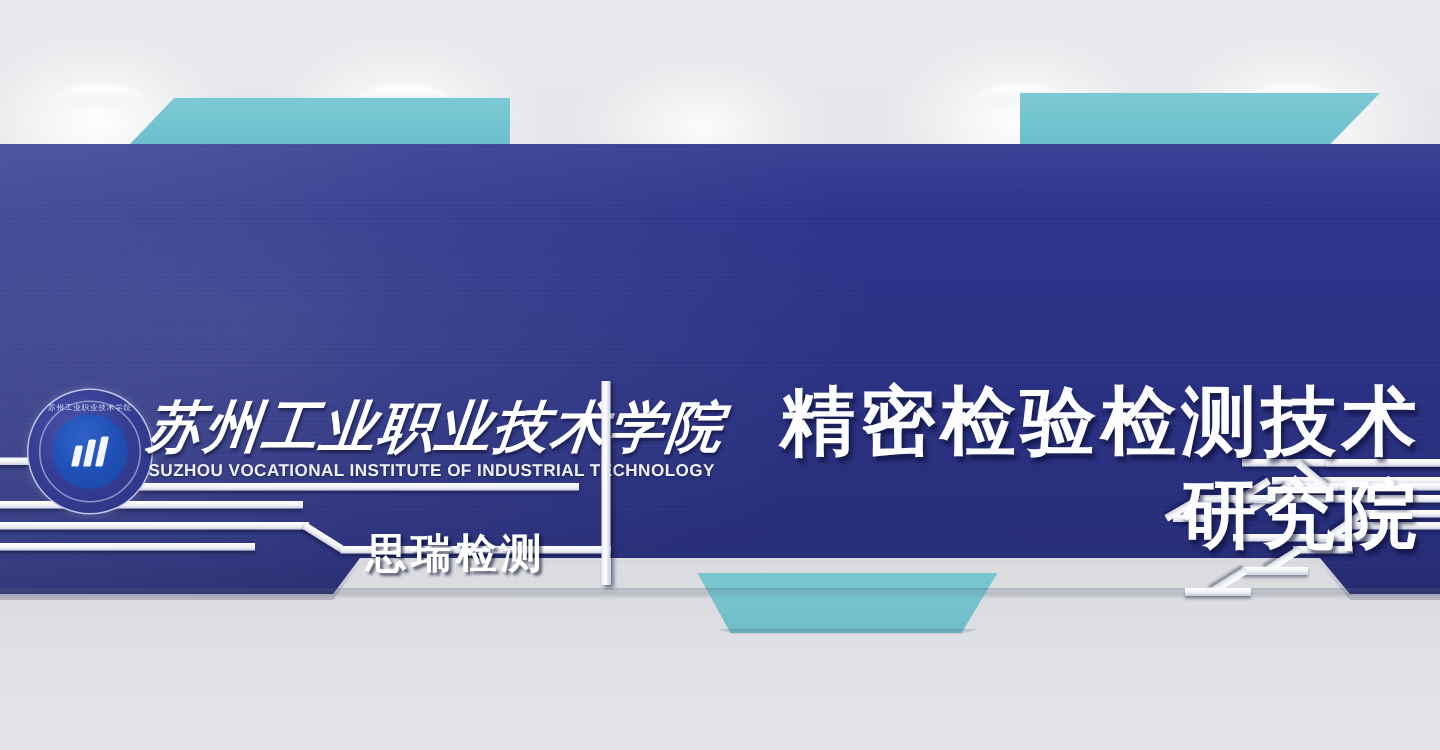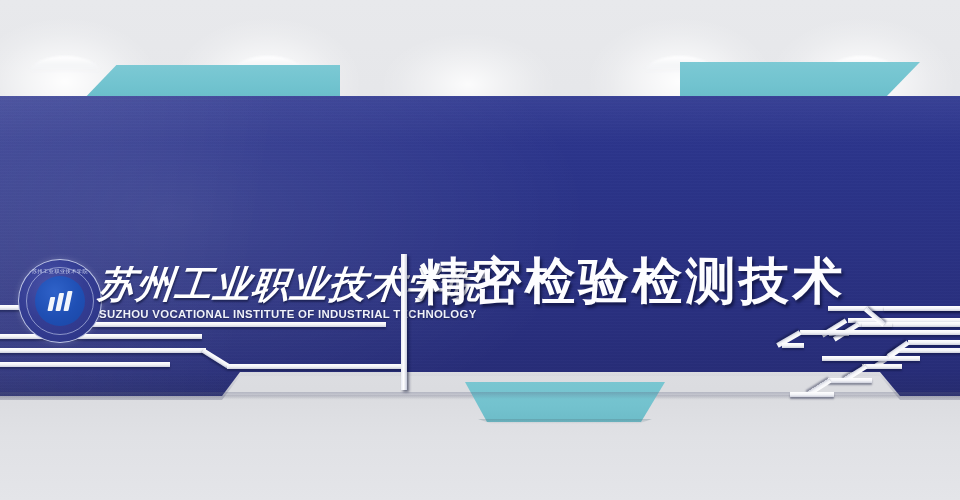--- a/index.html
+++ b/index.html
@@ -248,21 +248,21 @@
     position: absolute;
     left: 418px; top: 154px;
     width: 530px;
     font-size: 50px;
     font-weight: 700;
     line-height: 62px;
     letter-spacing: 3.5px;
     color: #fdfdff;
     text-shadow: 2px 3px 3px rgba(8,12,45,0.62);
   }
-  .title .ln { display: block; white-space: nowrap; }
+  .title .ln { display: block; white-space: nowrap; text-align: right; }
 </style>
 </head>
 <body>
 
 <div id="stage">
 
   <div class="wall"></div>
 
   <div class="spot" style="left:-35px;"></div>
   <div class="spot" style="left:168px;"></div>
@@ -342,21 +342,23 @@
       <div class="mono">
           <i></i>
           <i></i>
           <i></i>
         </div>
     </div>
 
     <div class="uni-cn">苏州工业职业技术学院</div>
     <div class="uni-en">SUZHOU VOCATIONAL INSTITUTE OF INDUSTRIAL TECHNOLOGY</div>
 
+    <div class="serein-cn">思瑞检测</div>
 
     <div class="divider"></div>
 
     <div class="title">
       <span class="ln">精密检验检测技术</span>
+      <span class="ln">研究院</span>
     </div>
 
   </div>
 </div>
 
 </body></html>

